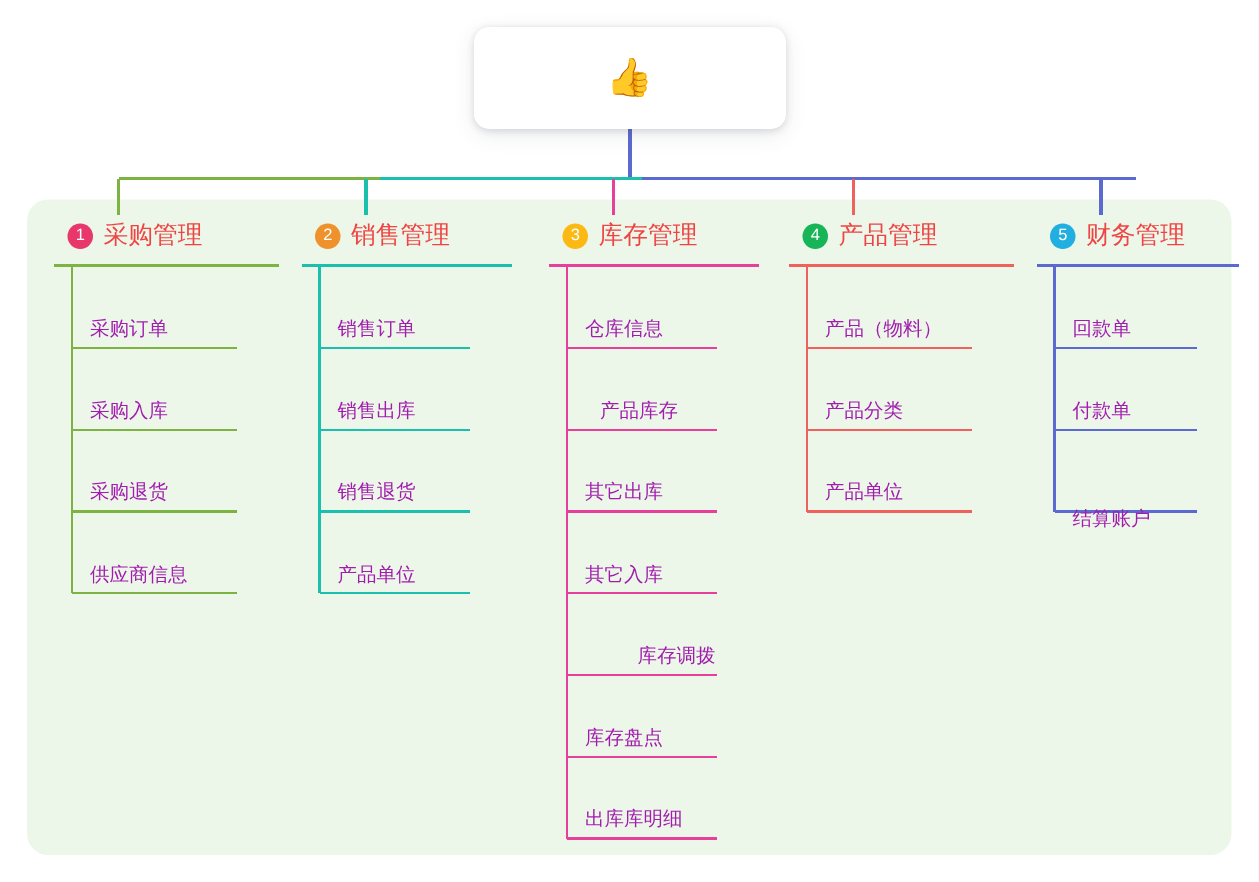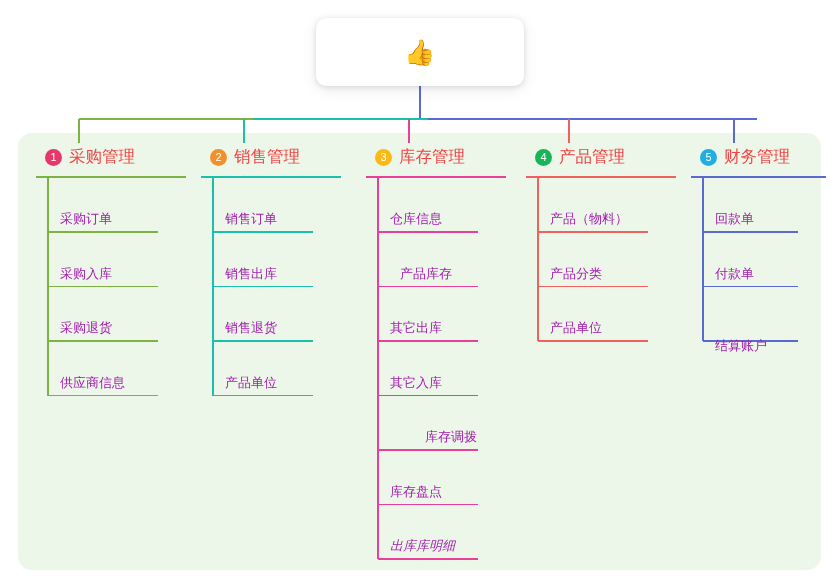--- a/index.html
+++ b/index.html
@@ -201,20 +201,20 @@
     <div class="leaf" style="left: 225px; top: 210px;">销售订单</div>
     <div class="leaf" style="left: 225px; top: 264.5px;">销售出库</div>
     <div class="leaf" style="left: 225px; top: 319px;">销售退货</div>
     <div class="leaf" style="left: 225px; top: 373.5px;">产品单位</div>
     <div class="leaf" style="left: 390px; top: 210px;">仓库信息</div>
     <div class="leaf" style="left: 400px; top: 264.5px;">产品库存</div>
     <div class="leaf" style="left: 390px; top: 319px;">其它出库</div>
     <div class="leaf" style="left: 390px; top: 373.5px;">其它入库</div>
     <div class="leaf" style="left: 390px; top: 428px; margin-left: 35px;">库存调拨</div>
     <div class="leaf" style="left: 390px; top: 482.5px;">库存盘点</div>
-    <div class="leaf" style="left: 390px; top: 537px; font-style: italic;">出库库明细</div>
+    <div class="leaf" style="left: 390px; top: 537px;">出库库明细</div>
     <div class="leaf" style="left: 550px; top: 210px;">产品（物料）</div>
     <div class="leaf" style="left: 550px; top: 264.5px;">产品分类</div>
     <div class="leaf" style="left: 550px; top: 319px;">产品单位</div>
     <div class="leaf" style="left: 715px; top: 210px;">回款单</div>
     <div class="leaf" style="left: 715px; top: 264.5px;">付款单</div>
     <div class="leaf" style="left: 715px; top: 337px;">结算账户</div>
   </div>
 
 </body></html>

